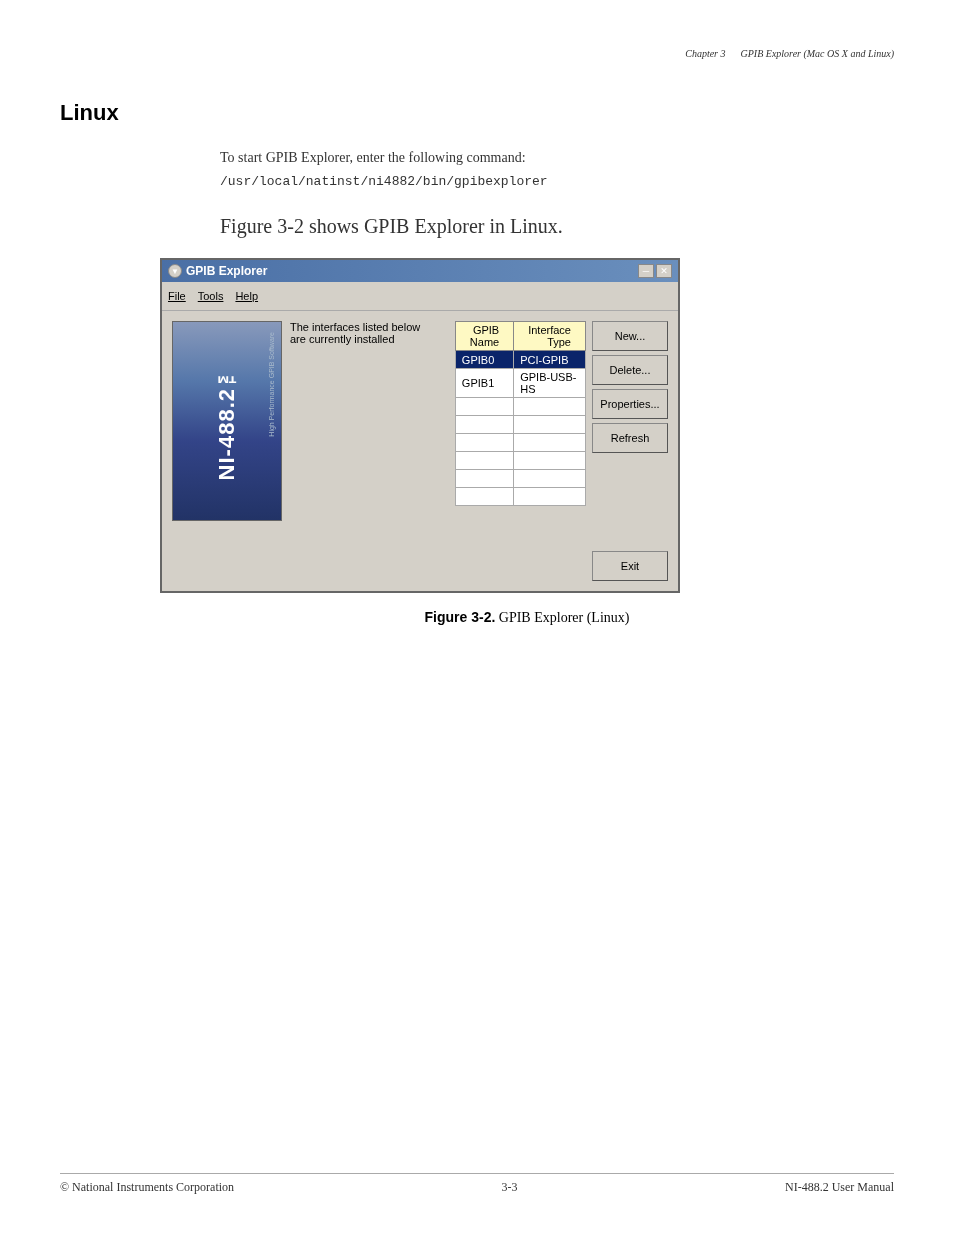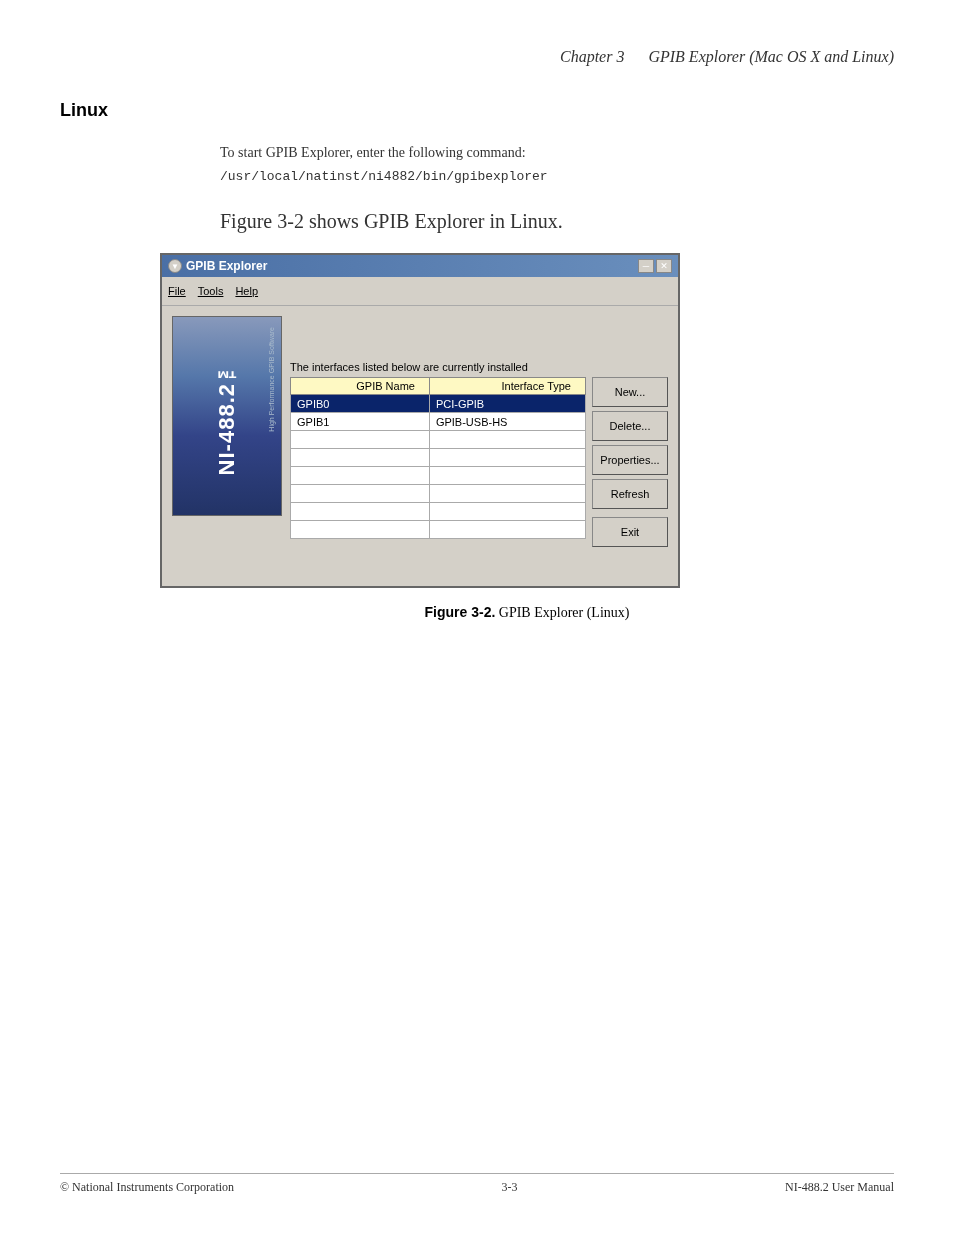--- a/index.html
+++ b/index.html
@@ -10,37 +10,37 @@
       min-height: 1235px;
       position: relative;
     }
 
     
     .page-header {
       position: absolute;
       top: 48px;
       right: 60px;
       font-style: italic;
-      font-size: 16px;
+      font-size: 10px;
       color: #333;
       margin-left: 16px;
     }
 
     
     .main-content {
       position: absolute;
       top: 100px;
       left: 60px;
       right: 60px;
     }
 
     
     .section-title {
       font-family: Arial, sans-serif;
-      font-size: 18px;
+      font-size: 22px;
       font-weight: bold;
       color: #000;
       margin-bottom: 24px;
     }
 
     .body-text {
       font-size: 14px;
       color: #333;
       margin-bottom: 8px;
       margin-left: 160px;
@@ -149,23 +149,22 @@
       display: flex;
       padding: 10px;
       gap: 8px;
       min-height: 280px;
     }
 
     
     .gpib-right-panel {
       flex: 1;
       display: flex;
-      flex-direction: column;
-      gap: 0;
-      margin-top: 45px;
+      flex-direction: row;
+      gap: 20px;
     }
 
     .gpib-right-panel .status-text {
       font-size: 11px;
       color: #000;
       margin-bottom: 4px;
     }
 
     
     .gpib-table {

